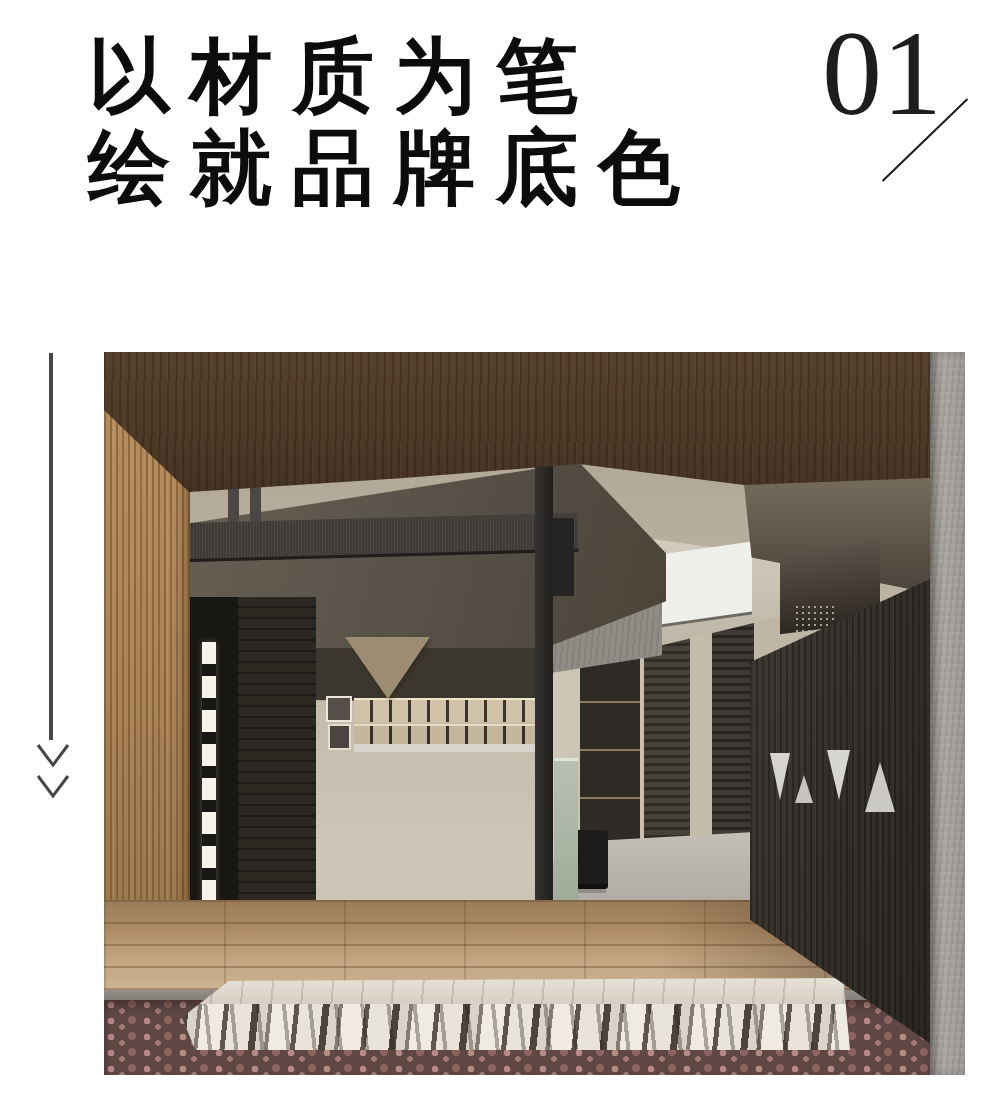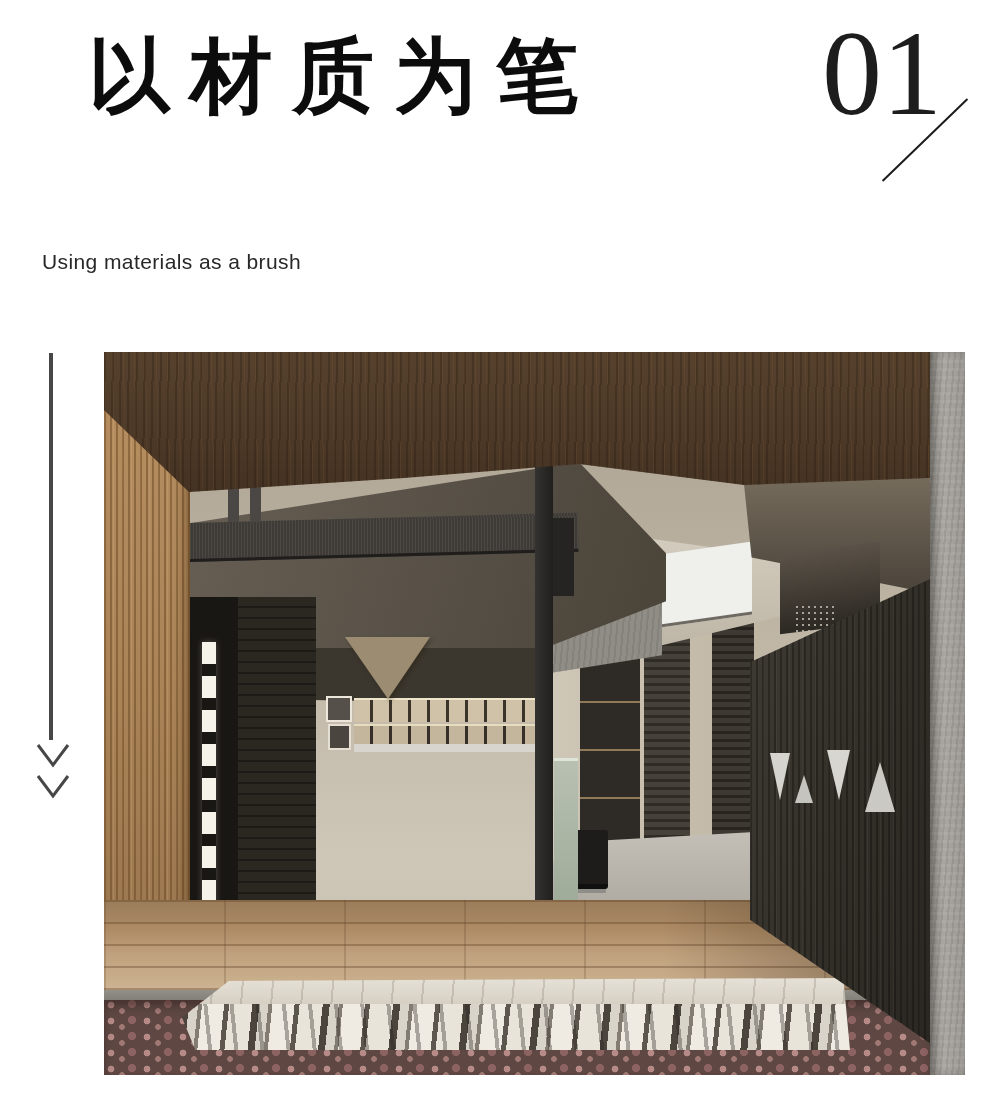--- a/index.html
+++ b/index.html
@@ -167,27 +167,27 @@
     repeating-linear-gradient(95deg,rgba(0,0,0,.08) 0 2px,rgba(0,0,0,0) 2px 6px),
     linear-gradient(90deg,#8e8b86,#aaa7a2 40%,#9b9893);}
 </style>
 </head>
 <body>
 
 <div class="page">
 
   <h1 class="title">
     <span>以材质为笔</span>
+    <span>绘就品牌底色</span>
   </h1>
 
   <div class="secnum">01</div>
   <div class="slash"></div>
 
   <p class="subtitle">
-    <span>Using materials as a brush</span>
   </p>
 
   <div class="vline"></div>
   <svg class="chevrons" width="36" height="66" viewBox="0 0 36 66">
     <polyline points="3,3 18,23 33,3" fill="none" stroke="#474747" stroke-width="3"></polyline>
     <polyline points="3,34 18,54 33,34" fill="none" stroke="#474747" stroke-width="3"></polyline>
   </svg>
 
   <div class="photo">
     <div class="l-backwall"></div>

